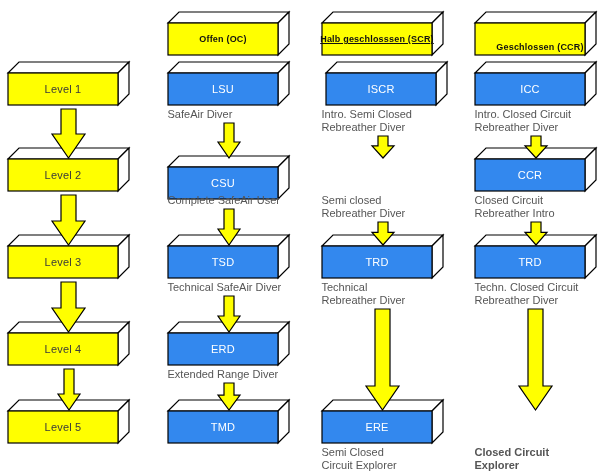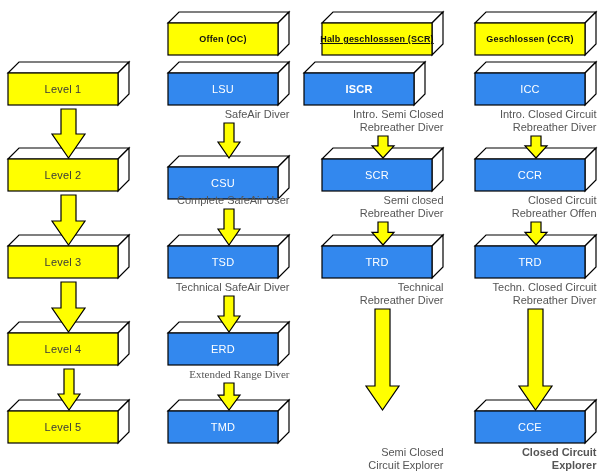--- a/index.html
+++ b/index.html
@@ -17,21 +17,21 @@
     position:absolute;left:0;right:14px;top:10px;height:18px;
     display:flex;align-items:center;justify-content:center;
     font-size:11px;color:#ffffff;letter-spacing:.2px;
     text-align:center;line-height:12px;white-space:nowrap;
   }
   .box3d.yellowbox .lbl{color:#3a3a3a;}
   .box3d.header .lbl{color:#111111;font-weight:bold;font-size:9px;}
 
   
   .cap{
-    position:absolute;text-align:right;
+    position:absolute;text-align:left;
     font-size:11px;color:#555555;line-height:13px;
     white-space:pre-line;
   }
 
   
   .arrow{position:absolute;}
   .arrow svg{display:block;overflow:visible;}
 </style>
 </head>
 <body>
@@ -133,21 +133,21 @@
     </div>
     <div class="cap" style="left: 167.5px; top: 281px; width: 122px;">Technical SafeAir Diver</div>
     <div class="box3d" style="left: 168px; top: 322px; width: 121px; height: 43px;">
       <svg width="123" height="45">
         <polygon points="0,11 11,0 121,0 110,11" fill="#FFFFFF" stroke="#000000" stroke-width="1.2"></polygon>
         <polygon points="110,11 121,0 121,32 110,43" fill="#FFFFFF" stroke="#000000" stroke-width="1.2"></polygon>
         <rect x="0" y="11" width="110" height="32" fill="#3388EE" stroke="#000000" stroke-width="1.2"></rect>
       </svg>
       <div class="lbl" style="top: 18px; width: 110px; right: auto;">ERD</div>
     </div>
-    <div class="cap" style="left: 167.5px; top: 368px; width: 122px; font-family: Liberation Serif, serif;">Extended Range Diver</div>
+    <div class="cap" style="left: 167.5px; top: 368px; width: 122px;">Extended Range Diver</div>
     <div class="box3d" style="left: 168px; top: 400px; width: 121px; height: 43px;">
       <svg width="123" height="45">
         <polygon points="0,11 11,0 121,0 110,11" fill="#FFFFFF" stroke="#000000" stroke-width="1.2"></polygon>
         <polygon points="110,11 121,0 121,32 110,43" fill="#FFFFFF" stroke="#000000" stroke-width="1.2"></polygon>
         <rect x="0" y="11" width="110" height="32" fill="#3388EE" stroke="#000000" stroke-width="1.2"></rect>
       </svg>
       <div class="lbl" style="top: 18px; width: 110px; right: auto;">TMD</div>
     </div>
     <div class="cap" style="left: 167.5px; top: 446px; width: 122px; margin-top: 28px;">Trimix Diver</div>
     <div class="arrow" style="left: 217.5px; top: 123px;">
@@ -171,50 +171,50 @@
       </svg>
     </div>
     <div class="box3d yellowbox header" style="left: 322px; top: 12px; width: 121px; height: 43px;">
       <svg width="123" height="45">
         <polygon points="0,11 11,0 121,0 110,11" fill="#FFFFFF" stroke="#000000" stroke-width="1.2"></polygon>
         <polygon points="110,11 121,0 121,32 110,43" fill="#FFFFFF" stroke="#000000" stroke-width="1.2"></polygon>
         <rect x="0" y="11" width="110" height="32" fill="#FFFF00" stroke="#000000" stroke-width="1.2"></rect>
       </svg>
       <div class="lbl" style="top: 18px; width: 110px; right: auto; text-decoration: underline;">Halb geschlosssen (SCR)</div>
     </div>
-    <div class="box3d" style="left: 304px; top: 62px; width: 121px; height: 33px; font-weight: bold;">
+    <div class="box3d" style="left: 326px; top: 62px; width: 121px; height: 33px;">
       <svg width="123" height="45">
         <polygon points="0,11 11,0 121,0 110,11" fill="#FFFFFF" stroke="#000000" stroke-width="1.2"></polygon>
         <polygon points="110,11 121,0 121,32 110,43" fill="#FFFFFF" stroke="#000000" stroke-width="1.2"></polygon>
         <rect x="0" y="11" width="110" height="32" fill="#3388EE" stroke="#000000" stroke-width="1.2"></rect>
       </svg>
       <div class="lbl" style="top: 18px; width: 110px; right: auto;">ISCR</div>
     </div>
     <div class="cap" style="left: 321.5px; top: 108px; width: 122px;">Intro. Semi Closed
 Rebreather Diver</div>
-    <div class="box3d" style="left: 322px; top: 148px; width: 121px; height: 43px;">
-      <svg width="123" height="45">
-        <polygon points="0,11 11,0 121,0 110,11" fill="#FFFFFF" stroke="#000000" stroke-width="1.2"></polygon>
-        <polygon points="110,11 121,0 121,32 110,43" fill="#FFFFFF" stroke="#000000" stroke-width="1.2"></polygon>
-        <rect x="0" y="11" width="110" height="32" fill="#3388EE" stroke="#000000" stroke-width="1.2"></rect>
-      </svg>
-      <div class="lbl" style="top: 18px; width: 110px; right: auto;">SCR</div>
-    </div>
     <div class="cap" style="left: 321.5px; top: 194px; width: 122px;">Semi closed
 Rebreather Diver</div>
     <div class="box3d" style="left: 322px; top: 235px; width: 121px; height: 43px;">
       <svg width="123" height="45">
         <polygon points="0,11 11,0 121,0 110,11" fill="#FFFFFF" stroke="#000000" stroke-width="1.2"></polygon>
         <polygon points="110,11 121,0 121,32 110,43" fill="#FFFFFF" stroke="#000000" stroke-width="1.2"></polygon>
         <rect x="0" y="11" width="110" height="32" fill="#3388EE" stroke="#000000" stroke-width="1.2"></rect>
       </svg>
       <div class="lbl" style="top: 18px; width: 110px; right: auto;">TRD</div>
     </div>
     <div class="cap" style="left: 321.5px; top: 281px; width: 122px;">Technical
 Rebreather Diver</div>
+    <div class="box3d" style="left: 322px; top: 400px; width: 121px; height: 43px;">
+      <svg width="123" height="45">
+        <polygon points="0,11 11,0 121,0 110,11" fill="#FFFFFF" stroke="#000000" stroke-width="1.2"></polygon>
+        <polygon points="110,11 121,0 121,32 110,43" fill="#FFFFFF" stroke="#000000" stroke-width="1.2"></polygon>
+        <rect x="0" y="11" width="110" height="32" fill="#3388EE" stroke="#000000" stroke-width="1.2"></rect>
+      </svg>
+      <div class="lbl" style="top: 18px; width: 110px; right: auto;">ERE</div>
+    </div>
     <div class="cap" style="left: 321.5px; top: 446px; width: 122px;">Semi Closed
 Circuit Explorer</div>
     <div class="arrow" style="left: 371.5px; top: 136px;">
       <svg width="24" height="24">
         <polygon points="6,0 16,0 16,9.899999999999999 22,9.899999999999999 11,22 0,9.899999999999999 6,9.899999999999999" fill="#FFFF00" stroke="#000000" stroke-width="1.2" stroke-linejoin="miter"></polygon>
       </svg>
     </div>
     <div class="arrow" style="left: 371.5px; top: 222px;">
       <svg width="24" height="25">
         <polygon points="6,0 16,0 16,10.35 22,10.35 11,23 0,10.35 6,10.35" fill="#FFFF00" stroke="#000000" stroke-width="1.2" stroke-linejoin="miter"></polygon>
@@ -224,60 +224,52 @@
       <svg width="35" height="103">
         <polygon points="9,0 24,0 24,77 33,77 16.5,101 0,77 9,77" fill="#FFFF00" stroke="#000000" stroke-width="1.2" stroke-linejoin="miter"></polygon>
       </svg>
     </div>
     <div class="box3d yellowbox header" style="left: 475px; top: 12px; width: 121px; height: 43px;">
       <svg width="123" height="45">
         <polygon points="0,11 11,0 121,0 110,11" fill="#FFFFFF" stroke="#000000" stroke-width="1.2"></polygon>
         <polygon points="110,11 121,0 121,32 110,43" fill="#FFFFFF" stroke="#000000" stroke-width="1.2"></polygon>
         <rect x="0" y="11" width="110" height="32" fill="#FFFF00" stroke="#000000" stroke-width="1.2"></rect>
       </svg>
-      <div class="lbl" style="top: 18px; width: 110px; right: auto;">Geschlossen (CCR)</div>
+      <div class="lbl" style="top: 26px; width: 130px; right: auto;">Geschlossen (CCR)</div>
     </div>
     <div class="box3d" style="left: 475px; top: 62px; width: 104px; height: 43px;">
       <svg width="123" height="45">
         <polygon points="0,11 11,0 121,0 110,11" fill="#FFFFFF" stroke="#000000" stroke-width="1.2"></polygon>
         <polygon points="110,11 121,0 121,32 110,43" fill="#FFFFFF" stroke="#000000" stroke-width="1.2"></polygon>
         <rect x="0" y="11" width="110" height="32" fill="#3388EE" stroke="#000000" stroke-width="1.2"></rect>
       </svg>
       <div class="lbl" style="top: 18px; width: 110px; right: auto;">ICC</div>
     </div>
     <div class="cap" style="left: 474.5px; top: 108px; width: 122px;">Intro. Closed Circuit
 Rebreather Diver</div>
     <div class="box3d" style="left: 475px; top: 148px; width: 121px; height: 43px;">
       <svg width="123" height="45">
         <polygon points="0,11 11,0 121,0 110,11" fill="#FFFFFF" stroke="#000000" stroke-width="1.2"></polygon>
         <polygon points="110,11 121,0 121,32 110,43" fill="#FFFFFF" stroke="#000000" stroke-width="1.2"></polygon>
         <rect x="0" y="11" width="110" height="32" fill="#3388EE" stroke="#000000" stroke-width="1.2"></rect>
       </svg>
       <div class="lbl" style="top: 18px; width: 110px; right: auto;">CCR</div>
     </div>
     <div class="cap" style="left: 474.5px; top: 194px; width: 122px;">Closed Circuit
-Rebreather Offen</div>
+Rebreather Intro</div>
     <div class="box3d" style="left: 475px; top: 235px; width: 121px; height: 43px;">
       <svg width="123" height="45">
         <polygon points="0,11 11,0 121,0 110,11" fill="#FFFFFF" stroke="#000000" stroke-width="1.2"></polygon>
         <polygon points="110,11 121,0 121,32 110,43" fill="#FFFFFF" stroke="#000000" stroke-width="1.2"></polygon>
         <rect x="0" y="11" width="110" height="32" fill="#3388EE" stroke="#000000" stroke-width="1.2"></rect>
       </svg>
       <div class="lbl" style="top: 18px; width: 110px; right: auto;">TRD</div>
     </div>
     <div class="cap" style="left: 474.5px; top: 281px; width: 122px;">Techn. Closed Circuit
 Rebreather Diver</div>
-    <div class="box3d" style="left: 475px; top: 400px; width: 121px; height: 43px;">
-      <svg width="123" height="45">
-        <polygon points="0,11 11,0 121,0 110,11" fill="#FFFFFF" stroke="#000000" stroke-width="1.2"></polygon>
-        <polygon points="110,11 121,0 121,32 110,43" fill="#FFFFFF" stroke="#000000" stroke-width="1.2"></polygon>
-        <rect x="0" y="11" width="110" height="32" fill="#3388EE" stroke="#000000" stroke-width="1.2"></rect>
-      </svg>
-      <div class="lbl" style="top: 18px; width: 110px; right: auto;">CCE</div>
-    </div>
     <div class="cap" style="left: 474.5px; top: 446px; width: 122px; font-weight: bold;">Closed Circuit Explorer</div>
     <div class="arrow" style="left: 524.5px; top: 136px;">
       <svg width="24" height="24">
         <polygon points="6,0 16,0 16,9.899999999999999 22,9.899999999999999 11,22 0,9.899999999999999 6,9.899999999999999" fill="#FFFF00" stroke="#000000" stroke-width="1.2" stroke-linejoin="miter"></polygon>
       </svg>
     </div>
     <div class="arrow" style="left: 524.5px; top: 222px;">
       <svg width="24" height="25">
         <polygon points="6,0 16,0 16,10.35 22,10.35 11,23 0,10.35 6,10.35" fill="#FFFF00" stroke="#000000" stroke-width="1.2" stroke-linejoin="miter"></polygon>
       </svg>

